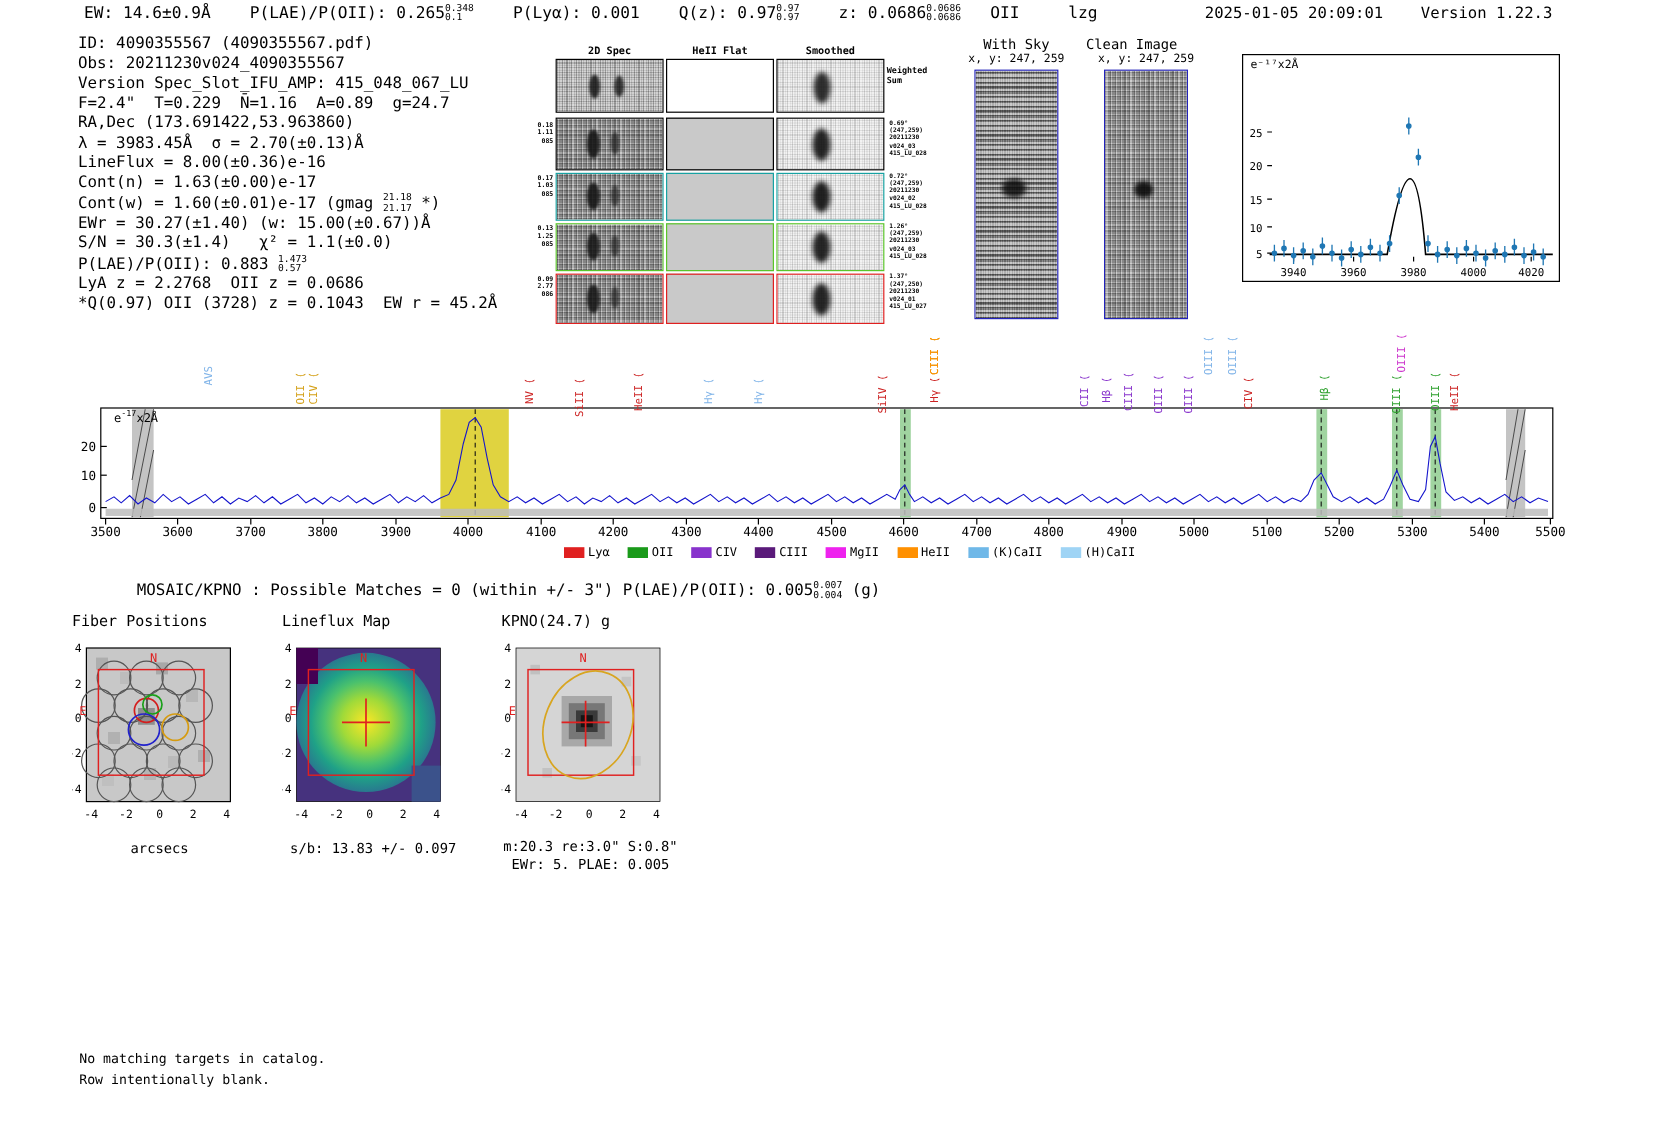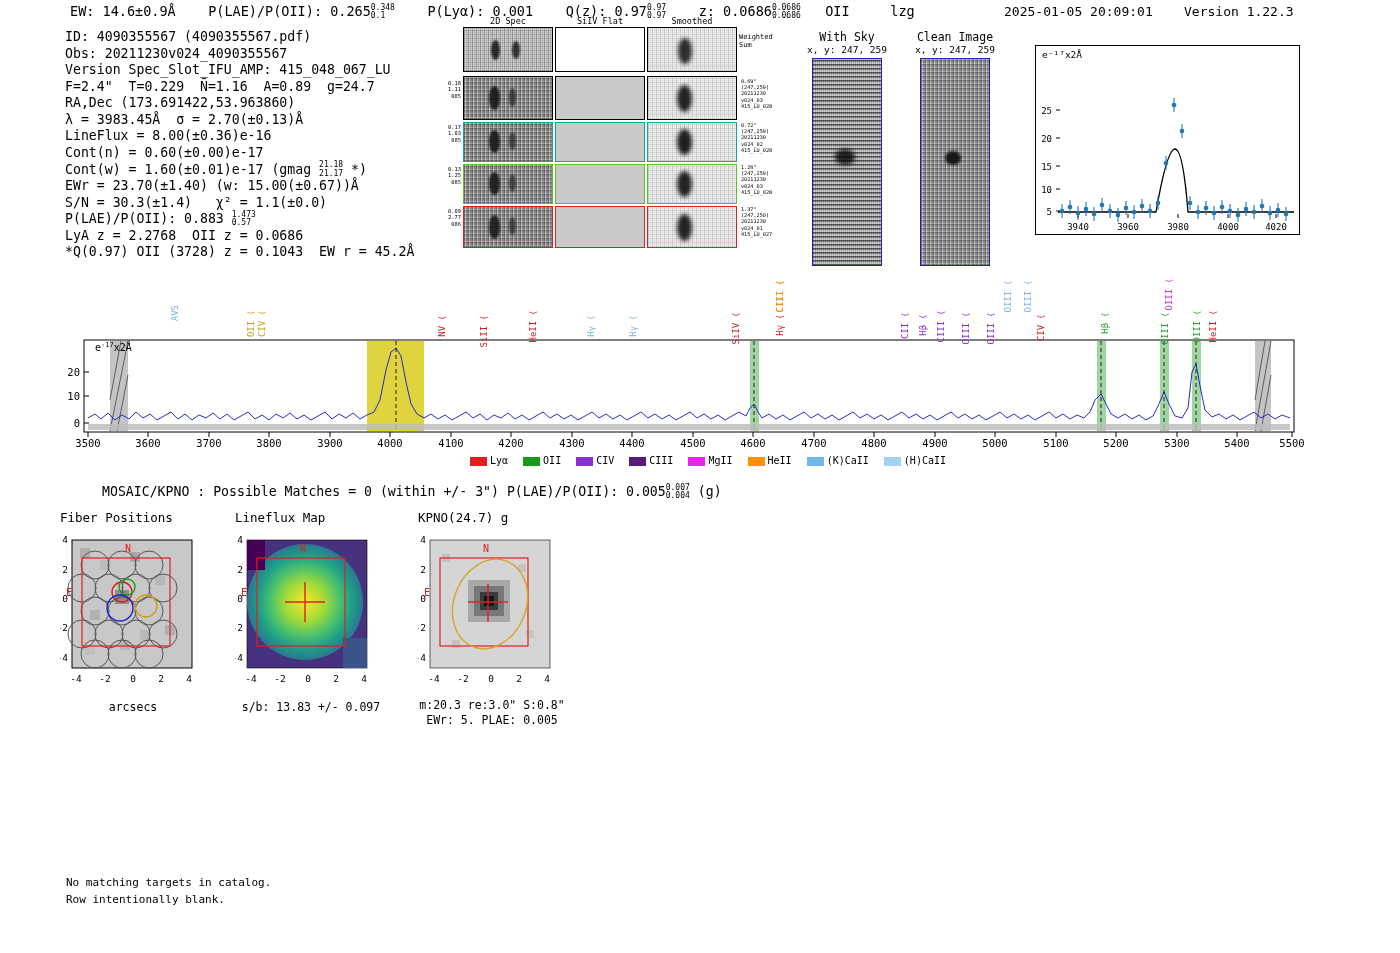--- a/index.html
+++ b/index.html
@@ -36,21 +36,21 @@
       repeating-linear-gradient(0deg, rgba(0,0,0,.28) 0 1px, rgba(255,255,255,.22) 1px 2px, rgba(0,0,0,.10) 2px 4px);
   }
   .blob{position:absolute;border-radius:50%;filter:blur(1.2px);}
   .side-lbl{position:absolute;font-size:5.2px;line-height:6.2px;white-space:pre;color:#000;}
   .rowlbl{position:absolute;font-size:5.4px;line-height:6.4px;white-space:pre;color:#000;text-align:right;}
   .linelabel{position:absolute;font-size:9px;writing-mode:vertical-rl;transform:rotate(180deg);white-space:nowrap;}
   .legendsq{display:inline-block;width:17px;height:9px;vertical-align:middle;margin-right:3px;}
   #legend{position:absolute;left:470px;top:455px;font-size:10px;white-space:nowrap;}
   #legend span.lg{margin-right:9px;}
   
-  #mosaicline{left:54px;top:484px;font-size:13.2px;white-space:nowrap;padding-left:48px;}
+  #mosaicline{left:66px;top:484px;font-size:13.2px;white-space:nowrap;padding-left:48px;}
   
   .imgttl{position:absolute;font-size:12.5px;text-align:left;}
   .capt{position:absolute;font-size:11.5px;text-align:center;white-space:pre;}
   #blankmsg{left:66px;top:874px;font-size:11px;line-height:17px;white-space:pre;}
 </style>
 </head>
 <body>
 
 <div class="abs mono" id="topline">
   <span>EW: 14.6±0.9Å</span>
@@ -73,32 +73,32 @@
   <span>Version 1.22.3</span>
 </div>
 
 <div class="abs mono" id="info"><span>ID: 4090355567 (4090355567.pdf)</span>
 <span>Obs: 20211230v024_4090355567</span>
 <span>Version Spec_Slot_IFU_AMP: 415_048_067_LU</span>
 <span>F=2.4"  T=0.229  N̄=1.16  A=0.89  g=24.7</span>
 <span>RA,Dec (173.691422,53.963860)</span>
 <span>λ = 3983.45Å  σ = 2.70(±0.13)Å</span>
 <span>LineFlux = 8.00(±0.36)e-16</span>
-<span>Cont(n) = 0.60(±0.00)e-17</span>
+<span>Cont(n) = 1.63(±0.00)e-17</span>
 <span>Cont(w) = 1.60(±0.01)e-17 (gmag <span class="frac"><span>21.18</span><br><span>21.17</span></span> *)</span>
-<span>EWr = 23.70(±1.40) (w: 15.00(±0.67))Å</span>
+<span>EWr = 30.27(±1.40) (w: 15.00(±0.67))Å</span>
 <span>S/N = 30.3(±1.4)   χ² = 1.1(±0.0)</span>
 <span>P(LAE)/P(OII): 0.883 <span class="frac"><span>1.473</span><br><span>0.57</span></span></span>
 <span>LyA z = 2.2768  OII z = 0.0686</span>
 <span>*Q(0.97) OII (3728) z = 0.1043  EW r = 45.2Å</span></div>
 
-<div class="abs" style="left:463px;top:16px;width:295px;height:232px;">
+<div class="abs" style="left:463px;top:38px;width:295px;height:232px;font-weight:bold;">
 
   <div class="abs panelttl" style="left:0px;top:0px;width:90px;">2D Spec</div>
-  <div class="abs panelttl" style="left:92px;top:0px;width:90px;">SiIV Flat</div>
+  <div class="abs panelttl" style="left:92px;top:0px;width:90px;">HeII Flat</div>
   <div class="abs panelttl" style="left:184px;top:0px;width:90px;">Smoothed</div>
   <div class="abs panelttl" style="left:276px;top:17px;width:22px;font-size:7px;text-align:left;line-height:8px;">Weighted<br>Sum</div>
 
   <div class="abs framebox" style="left:0px;top:11px;width:90px;height:45px;background:#ffffff;overflow:hidden;">
     <div class="abs noise" style="left:0;top:0;width:100%;height:100%;opacity:.85;"></div>
     <div class="blob" style="left:27px;top:12px;width:9px;height:20px;background:#111;opacity:.85;"></div>
     <div class="blob" style="left:48px;top:13px;width:8px;height:18px;background:#111;opacity:.8;"></div>
   </div>
   <div class="abs framebox" style="left:92px;top:11px;width:90px;height:45px;background:#fff;"></div>
   <div class="abs framebox" style="left:184px;top:11px;width:90px;height:45px;overflow:hidden;">
@@ -193,21 +193,21 @@
 
 <div class="abs" style="left:800px;top:30px;">
   <div class="abs" style="left:0;top:0;width:94px;text-align:center;font-size:11.5px;">With Sky</div>
   <div class="abs" style="left:0;top:14px;width:94px;text-align:center;font-size:9.5px;">x, y: 247, 259</div>
   <div class="abs blueframe" style="left:12px;top:28px;width:70px;height:208px;overflow:hidden;">
     <div class="abs noise2" style="inset:0;"></div>
     <div class="blob" style="left:22px;top:90px;width:20px;height:16px;background:#0a0a0a;opacity:.85;filter:blur(2px);"></div>
   </div>
 </div>
 <div class="abs" style="left:905px;top:30px;">
-  <div class="abs" style="left:0;top:0;width:100px;text-align:center;font-size:11.5px;">Clean Image</div>
+  <div class="abs" style="left:0;top:0;width:100px;font-size:11.5px;">Clean Image</div>
   <div class="abs" style="left:0;top:14px;width:100px;text-align:center;font-size:9.5px;">x, y: 247, 259</div>
   <div class="abs blueframe" style="left:15px;top:28px;width:70px;height:208px;overflow:hidden;">
     <div class="abs noise3" style="inset:0;background-color:#adadad;"></div>
     <div class="blob" style="left:24px;top:92px;width:16px;height:14px;background:#0a0a0a;opacity:.9;filter:blur(1.6px);"></div>
   </div>
 </div>
 
 <div class="abs" style="left:1035px;top:45px;width:265px;height:190px;border:1px solid #000;box-sizing:border-box;background:#fff;">
   <div class="abs" style="left:6px;top:3px;font-size:9.5px;">e⁻¹⁷x2Å</div>
   <svg width="263" height="188" viewBox="0 0 263 188" style="position:absolute;left:0;top:0;">

